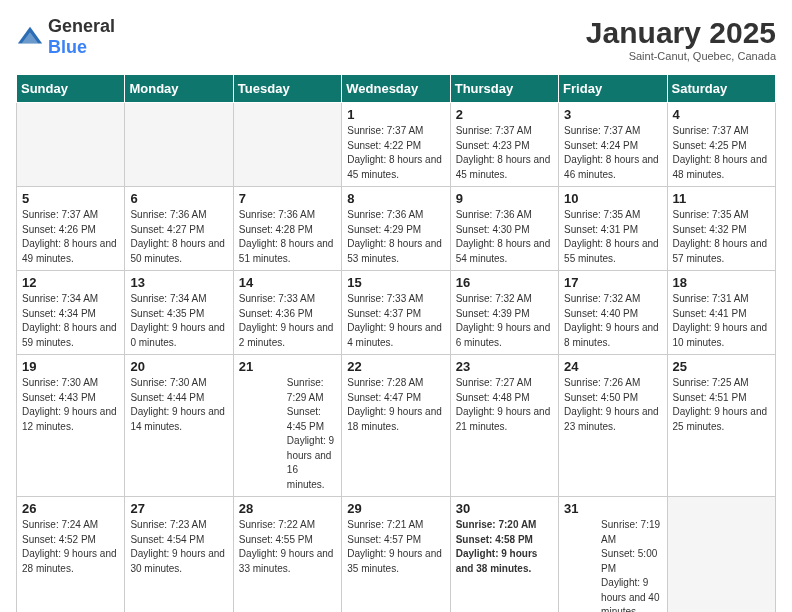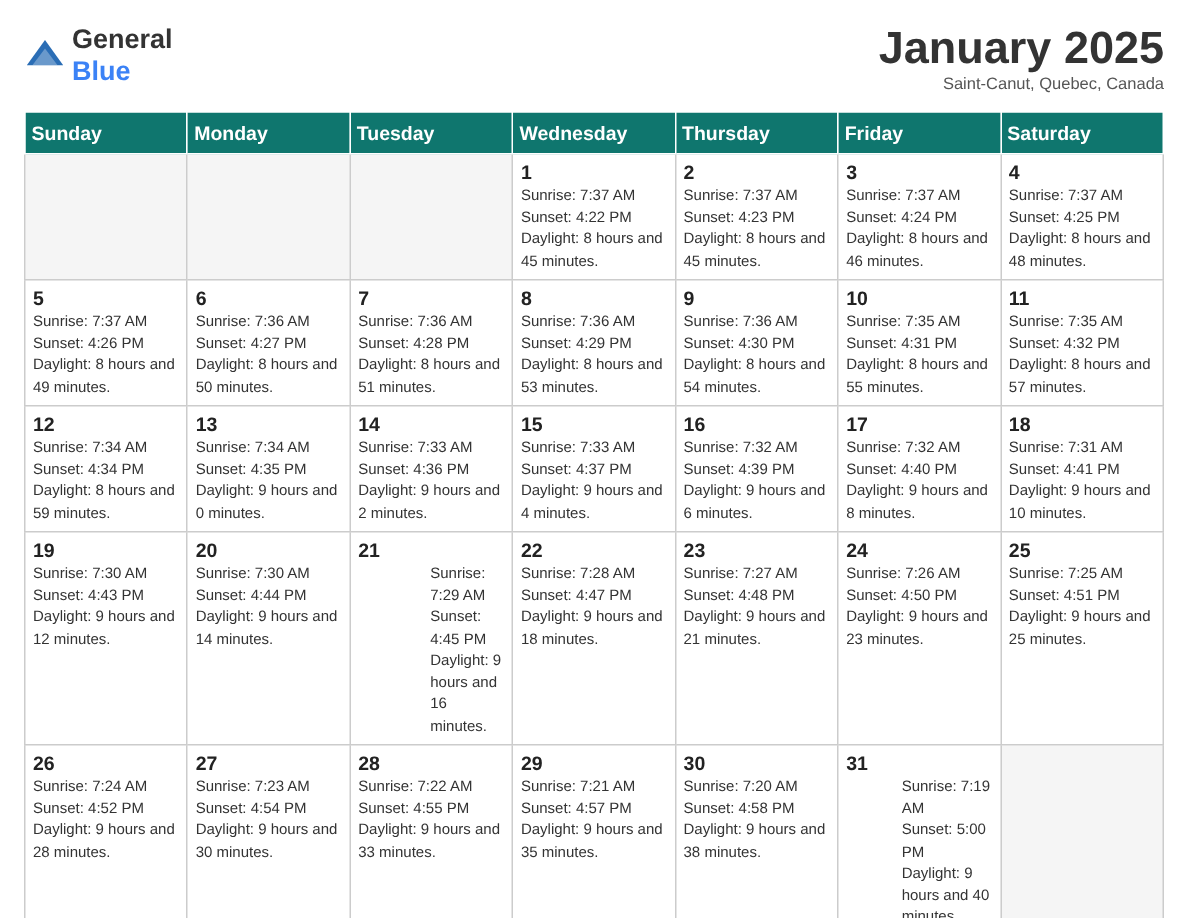--- a/index.html
+++ b/index.html
@@ -290,21 +290,21 @@
 Daylight: 9 hours and 33 minutes.</div>
         </td>
         <td>
           <div class="day-number">29</div>
           <div class="cell-info" style="white-space: pre-line;">Sunrise: 7:21 AM
 Sunset: 4:57 PM
 Daylight: 9 hours and 35 minutes.</div>
         </td>
         <td>
           <div class="day-number">30</div>
-          <div class="cell-info" style="white-space: pre-line;">Sunrise: 7:20 AM
+          <div class="cell-info" style="white-space: pre-line; font-weight: bold;">Sunrise: 7:20 AM
 Sunset: 4:58 PM
 Daylight: 9 hours and 38 minutes.</div>
         </td>
         <td>
           <div class="day-number">31</div>
           <div class="cell-info" style="white-space: pre-line; margin-left: 37px;">Sunrise: 7:19 AM
 Sunset: 5:00 PM
 Daylight: 9 hours and 40 minutes.</div>
         </td>
         <td class="empty"></td>

